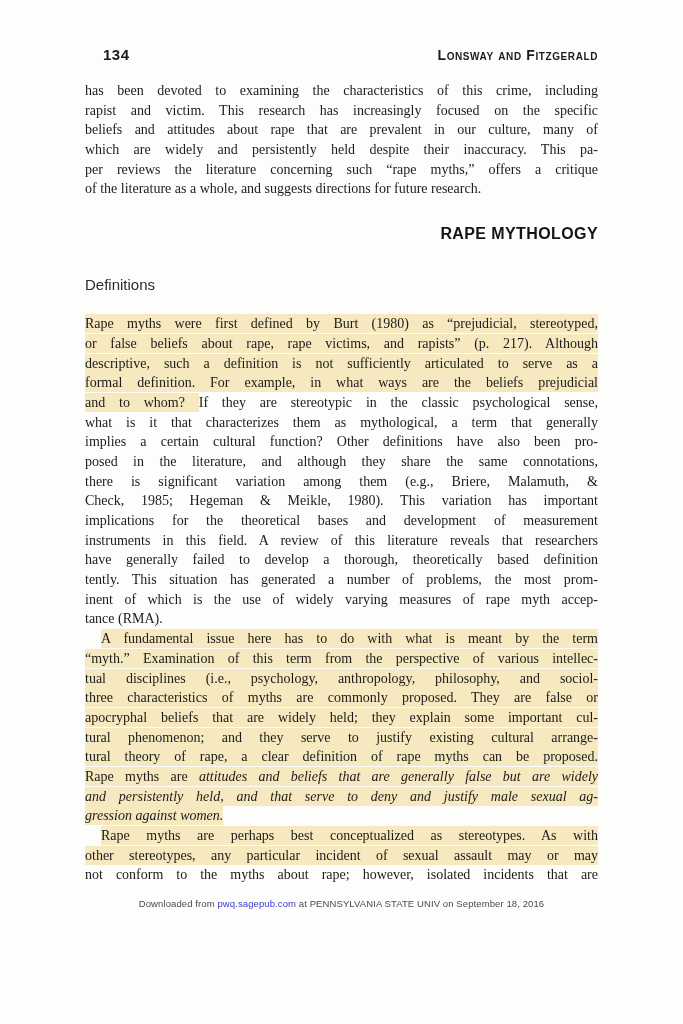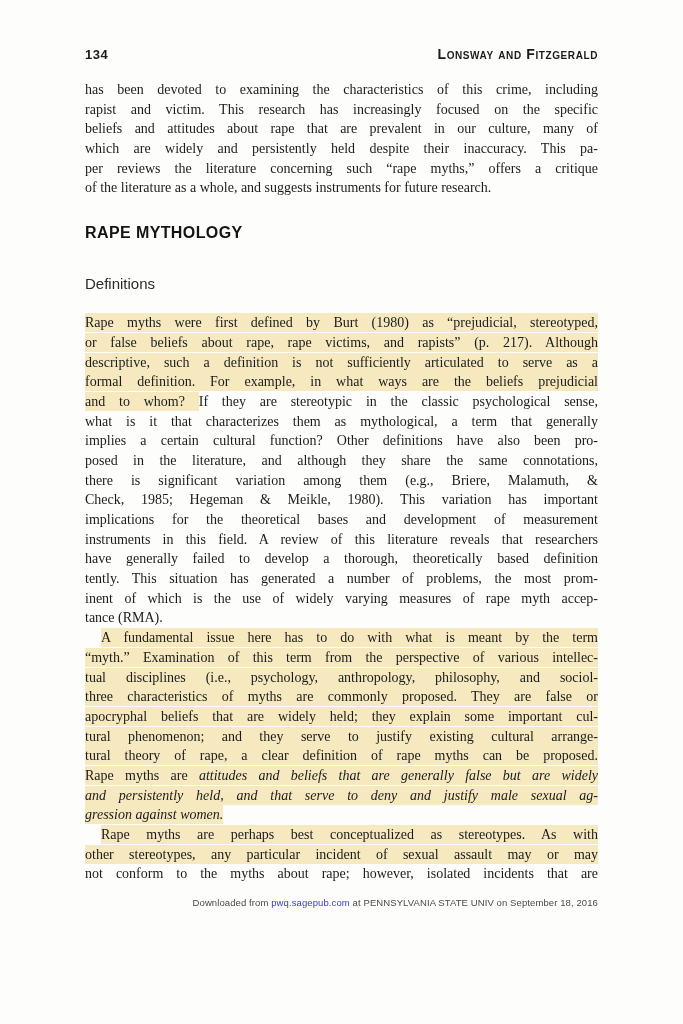--- a/index.html
+++ b/index.html
@@ -20,22 +20,23 @@
   }
   .page-header {
     display: flex;
     justify-content: space-between;
     align-items: baseline;
     font-family: "Liberation Sans", sans-serif;
     font-weight: 700;
     margin-bottom: 18px;
   }
   .page-number {
-    font-size: 13px;
+    font-size: 15px;
     letter-spacing: 0.5px;
+    margin-left: 18px;
   }
   .running-head {
     font-size: 14px;
     font-variant: small-caps;
     letter-spacing: 0.6px;
   }
   .lines-block {
     width: 513px;
   }
   .tline {
@@ -54,21 +55,21 @@
   }
   .seg.hl {
     background: var(--hl, #f6e9bf);
     padding: 2px 0;
   }
   .seg.it {
     font-style: italic;
   }
   .section-heading {
     margin-top: 26px;
-    text-align: left;
+    text-align: right;
     font-family: "Liberation Sans", sans-serif;
     font-weight: 700;
     font-size: 16px;
     letter-spacing: 0.4px;
     color: #141414;
   }
   .subsection-heading {
     margin-top: 33px;
     font-family: "Liberation Sans", sans-serif;
     font-weight: 400;
@@ -76,21 +77,21 @@
     color: #2a2a2a;
   }
   .body-block {
     margin-top: 21px;
   }
   .intro-block {
     margin-top: 2px;
   }
   .download-footer {
     margin-top: 13px;
-    text-align: right;
+    text-align: center;
     font-family: "Liberation Sans", sans-serif;
     font-size: 9.5px;
     color: #4a4a4a;
     letter-spacing: 0.1px;
   }
   .footer-link {
     color: var(--link, #3a3ad0);
     text-decoration: none;
     cursor: pointer;
   }
@@ -104,21 +105,21 @@
     <span class="page-number">134</span>
     <span class="running-head">Lonsway and Fitzgerald</span>
   </div>
 
   <div class="lines-block intro-block">
       <div class="tline"><span class="seg">has been devoted to examining the characteristics of this crime, including</span></div>
       <div class="tline"><span class="seg">rapist and victim. This research has increasingly focused on the specific</span></div>
       <div class="tline"><span class="seg">beliefs and attitudes about rape that are prevalent in our culture, many of</span></div>
       <div class="tline"><span class="seg">which are widely and persistently held despite their inaccuracy. This pa-</span></div>
       <div class="tline"><span class="seg">per reviews the literature concerning such “rape myths,” offers a critique</span></div>
-      <div class="tline last"><span class="seg">of the literature as a whole, and suggests instruments for future research.</span></div>
+      <div class="tline last"><span class="seg">of the literature as a whole, and suggests directions for future research.</span></div>
     </div>
 
   <div class="section-heading">RAPE MYTHOLOGY</div>
 
   <div class="subsection-heading">Definitions</div>
 
   <div class="lines-block body-block">
       <div class="tline"><span class="seg hl">Rape myths were first defined by Burt (1980) as “prejudicial, stereotyped,</span></div>
       <div class="tline"><span class="seg hl">or false beliefs about rape, rape victims, and rapists” (p. 217). Although</span></div>
       <div class="tline"><span class="seg hl">descriptive, such a definition is not sufficiently articulated to serve as a</span></div>

